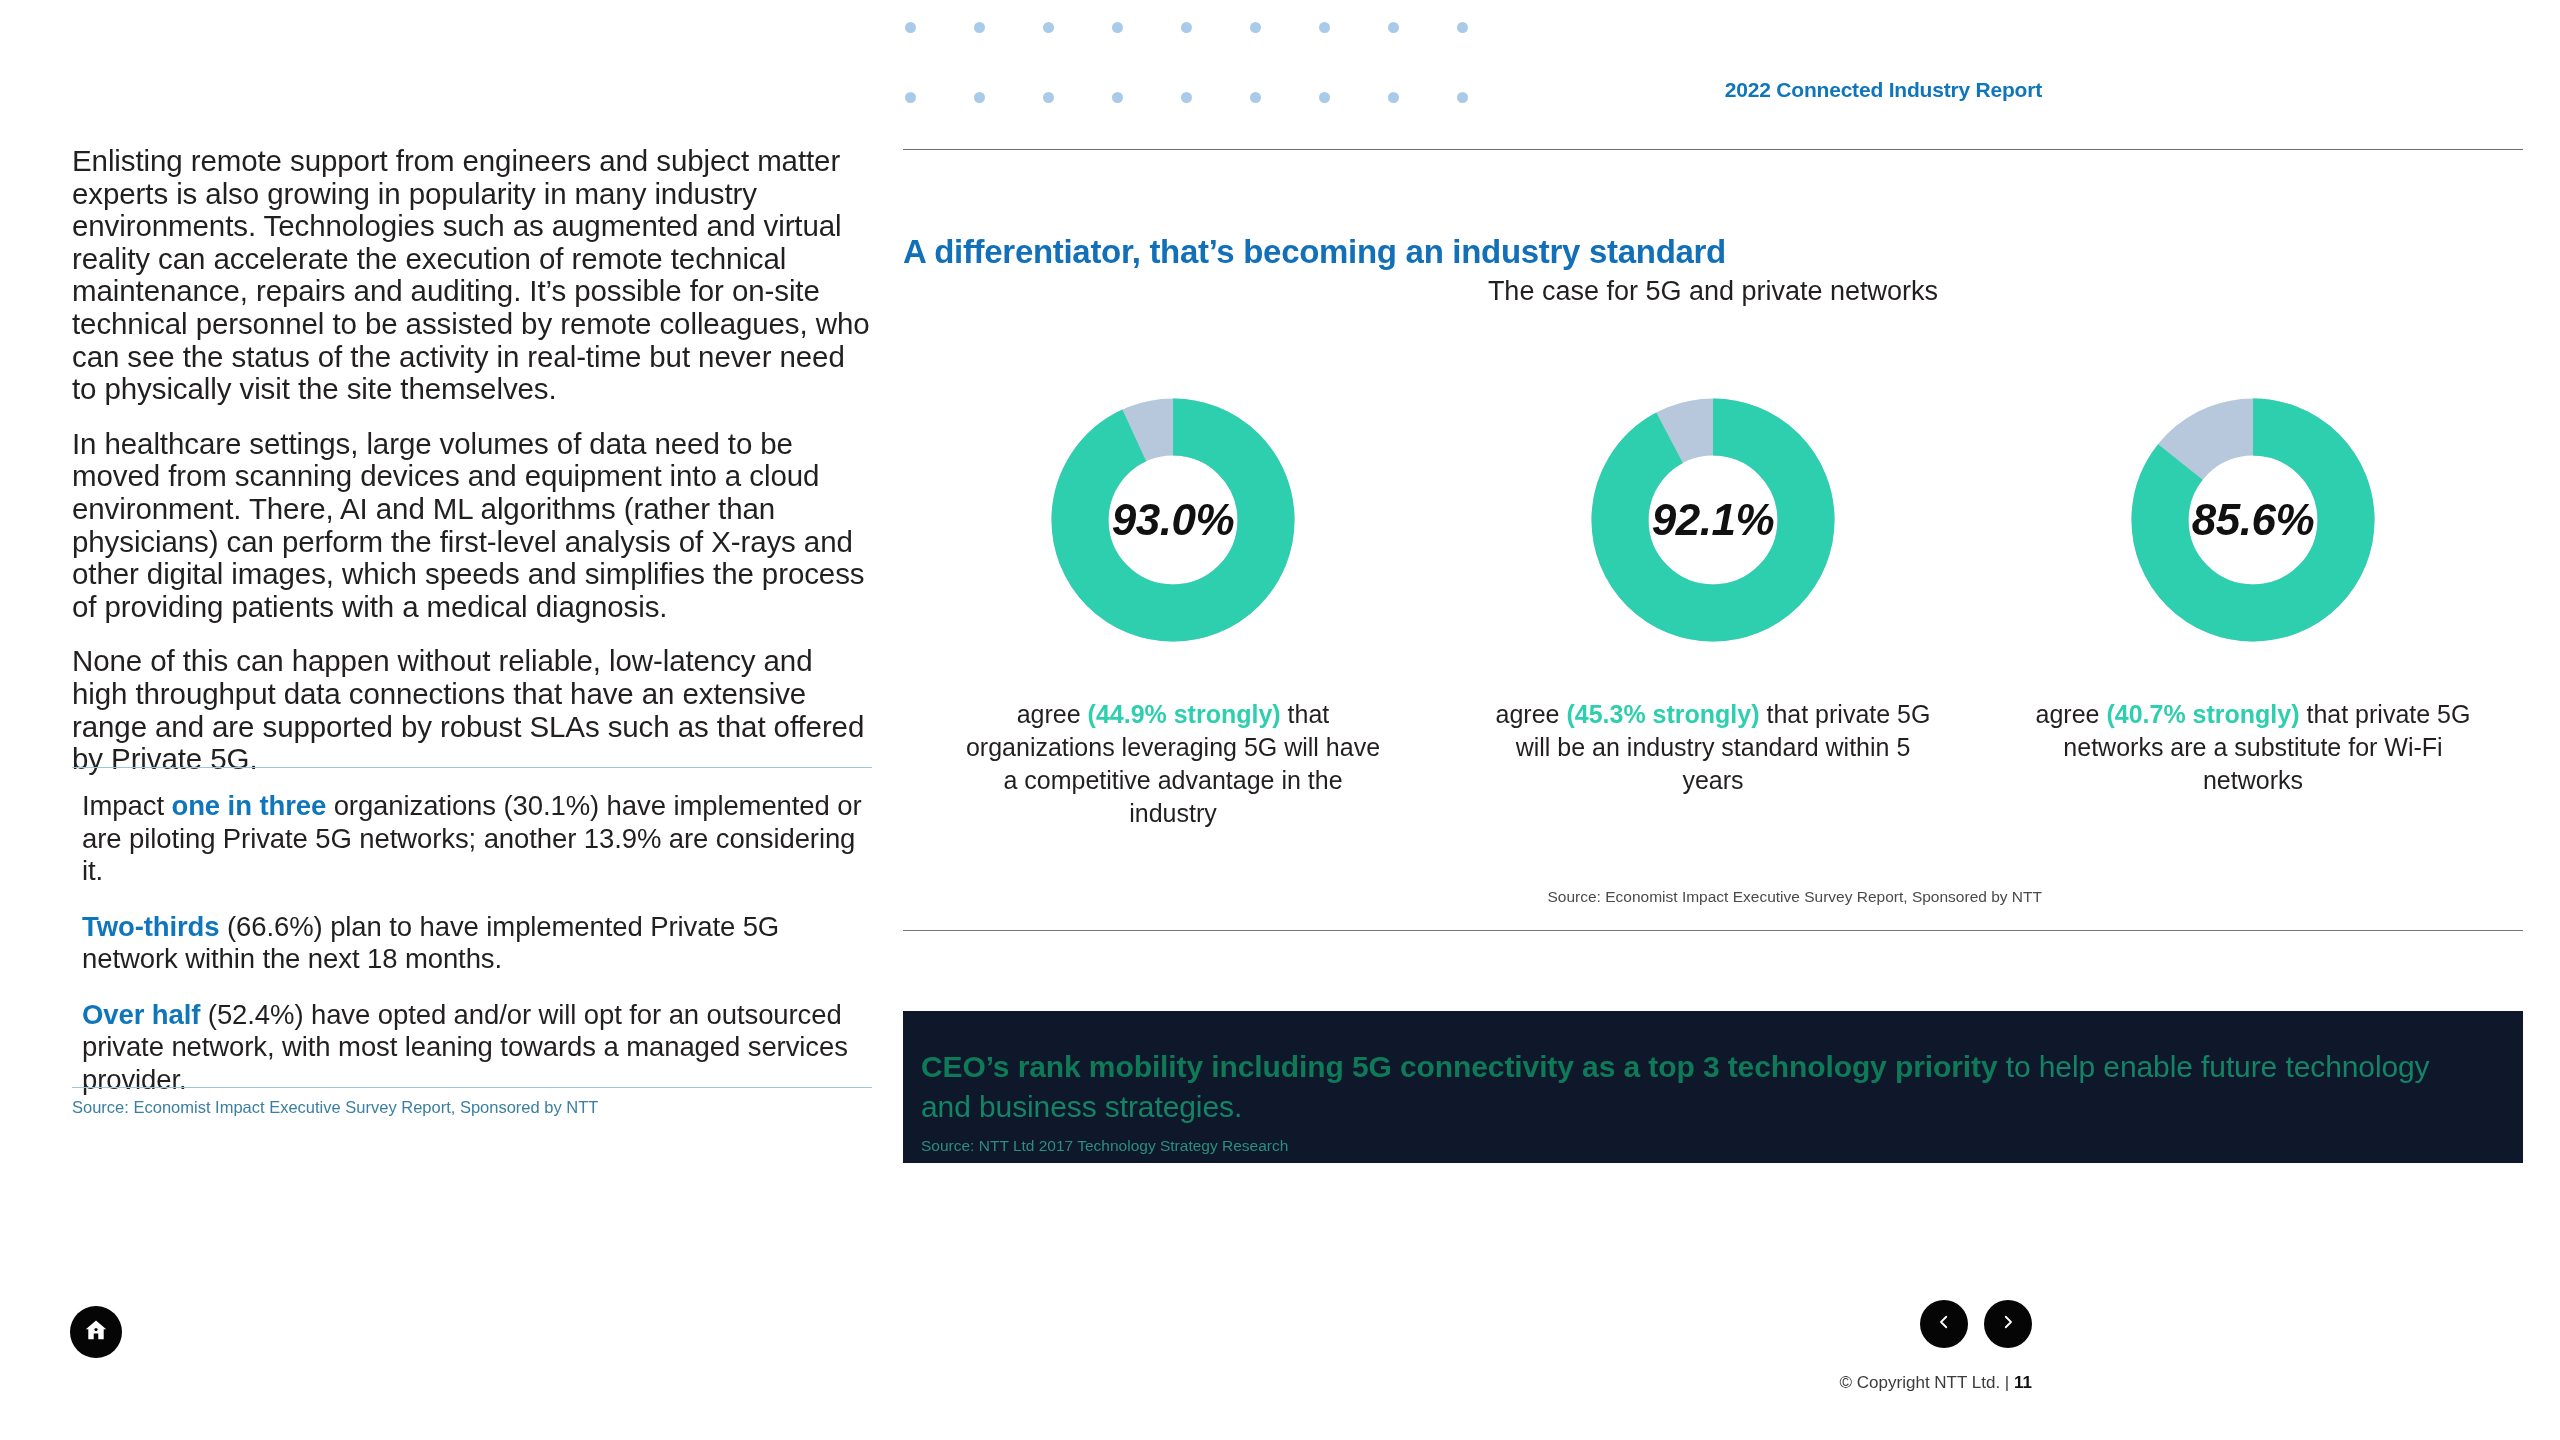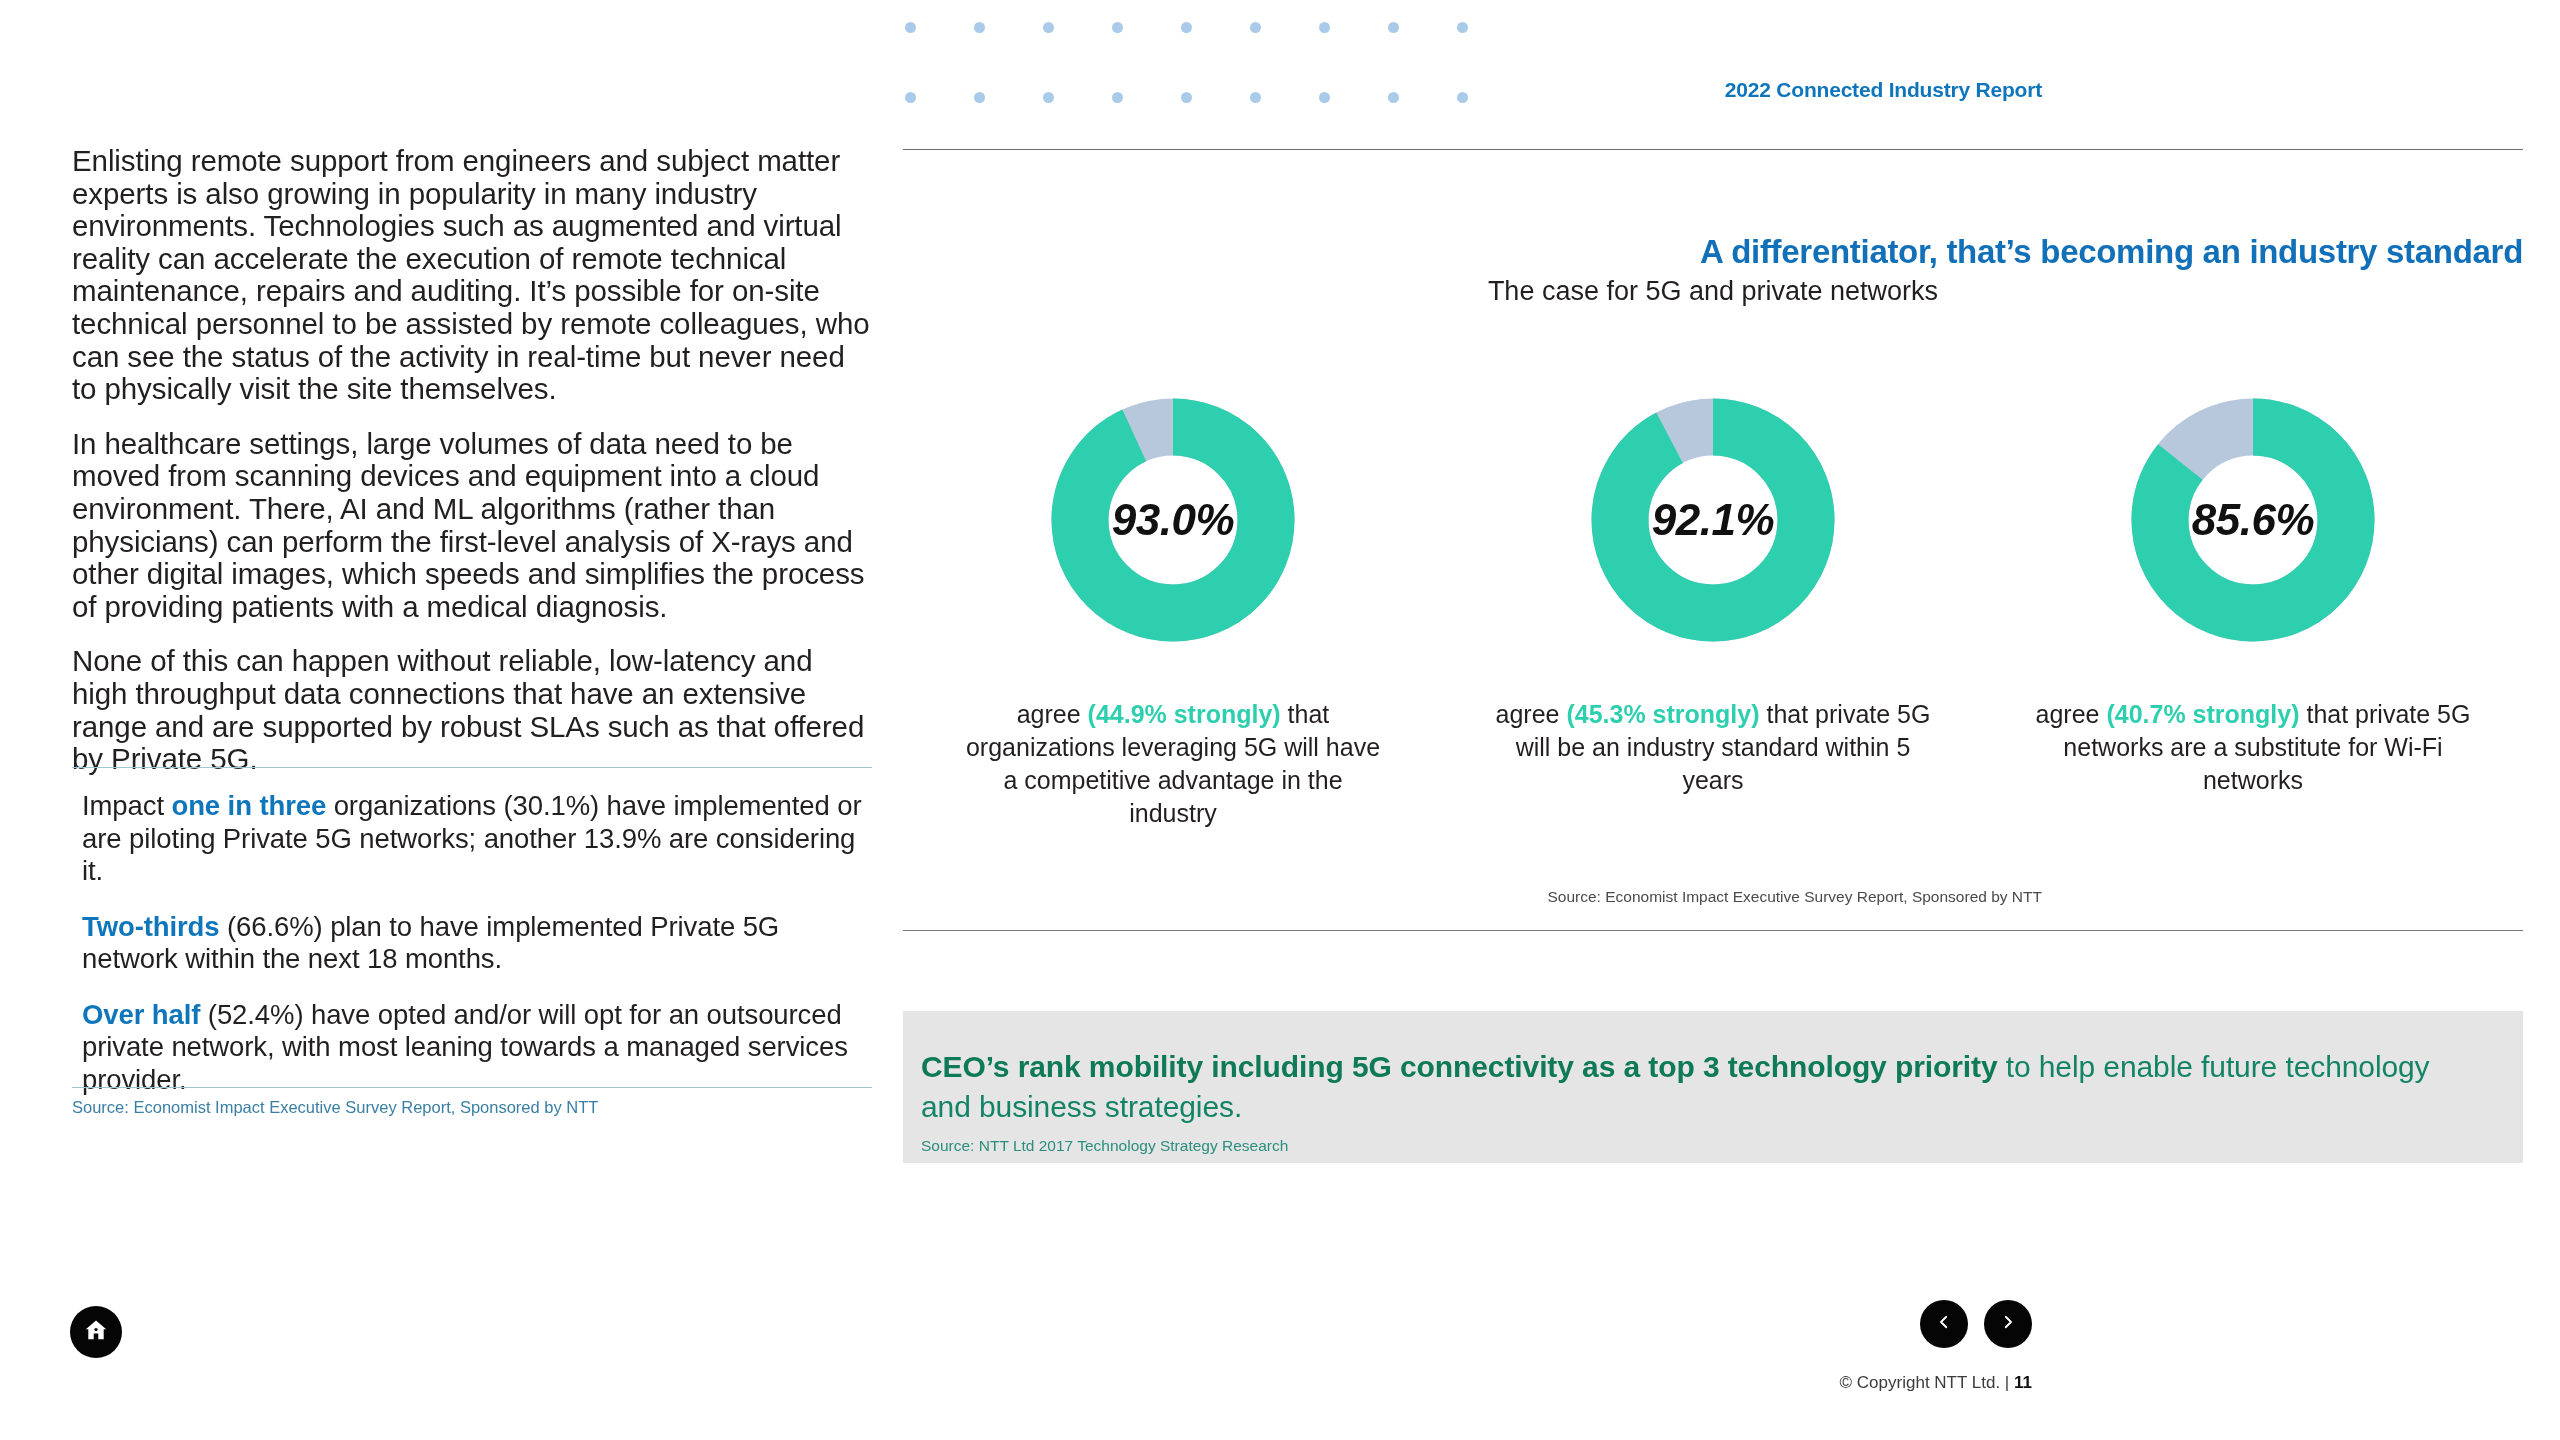--- a/index.html
+++ b/index.html
@@ -87,21 +87,21 @@
     left: 903px; top: 149px;
     width: 1620px; height: 1px;
     background: #6f6f6f;
   }
 
   
   .panel-title {
     position: absolute;
     left: 903px; top: 233px;
     width: 1620px;
-    text-align: right;
+    text-align: left;
     font-size: 33px;
     font-weight: 700;
     color: #1170b8;
     letter-spacing: -0.3px;
   }
   .panel-sub {
     position: absolute;
     left: 903px; top: 276px;
     width: 1620px;
     text-align: center;
@@ -284,21 +284,21 @@
           </svg>
           <div class="donut-val">85.6%</div>
         </div>
         <div class="donut-cap"><span>agree </span><b style="color: rgb(46, 207, 174);">(40.7% strongly)</b><span> that private 5G networks are a substitute for Wi-Fi networks</span></div>
       </div>
     </div>
 
   <div class="right-source">Source: Economist Impact Executive Survey Report, Sponsored by NTT</div>
   <div class="foot-rule"></div>
 
-  <div class="callout" style="background: #e5e5e5;">
+  <div class="callout" style="background: #0f172a;">
     <div class="callout-text" style="color: rgb(19, 132, 102);">
       <b>CEO’s rank mobility including 5G connectivity as a top 3 technology priority</b><span> to help enable future technology and business strategies.</span>
     </div>
     <div class="callout-source">Source: NTT Ltd 2017 Technology Strategy Research</div>
   </div>
 
   <div class="home-btn">
     <span>
       <svg width="26" height="26" viewBox="0 0 24 24" fill="#ffffff" aria-hidden="true">
         <path d="M12 3.2 2.6 11.2h2.3v9.4h5.0v-5.4h4.2v5.4h5.0v-9.4h2.3L12 3.2z"></path>

